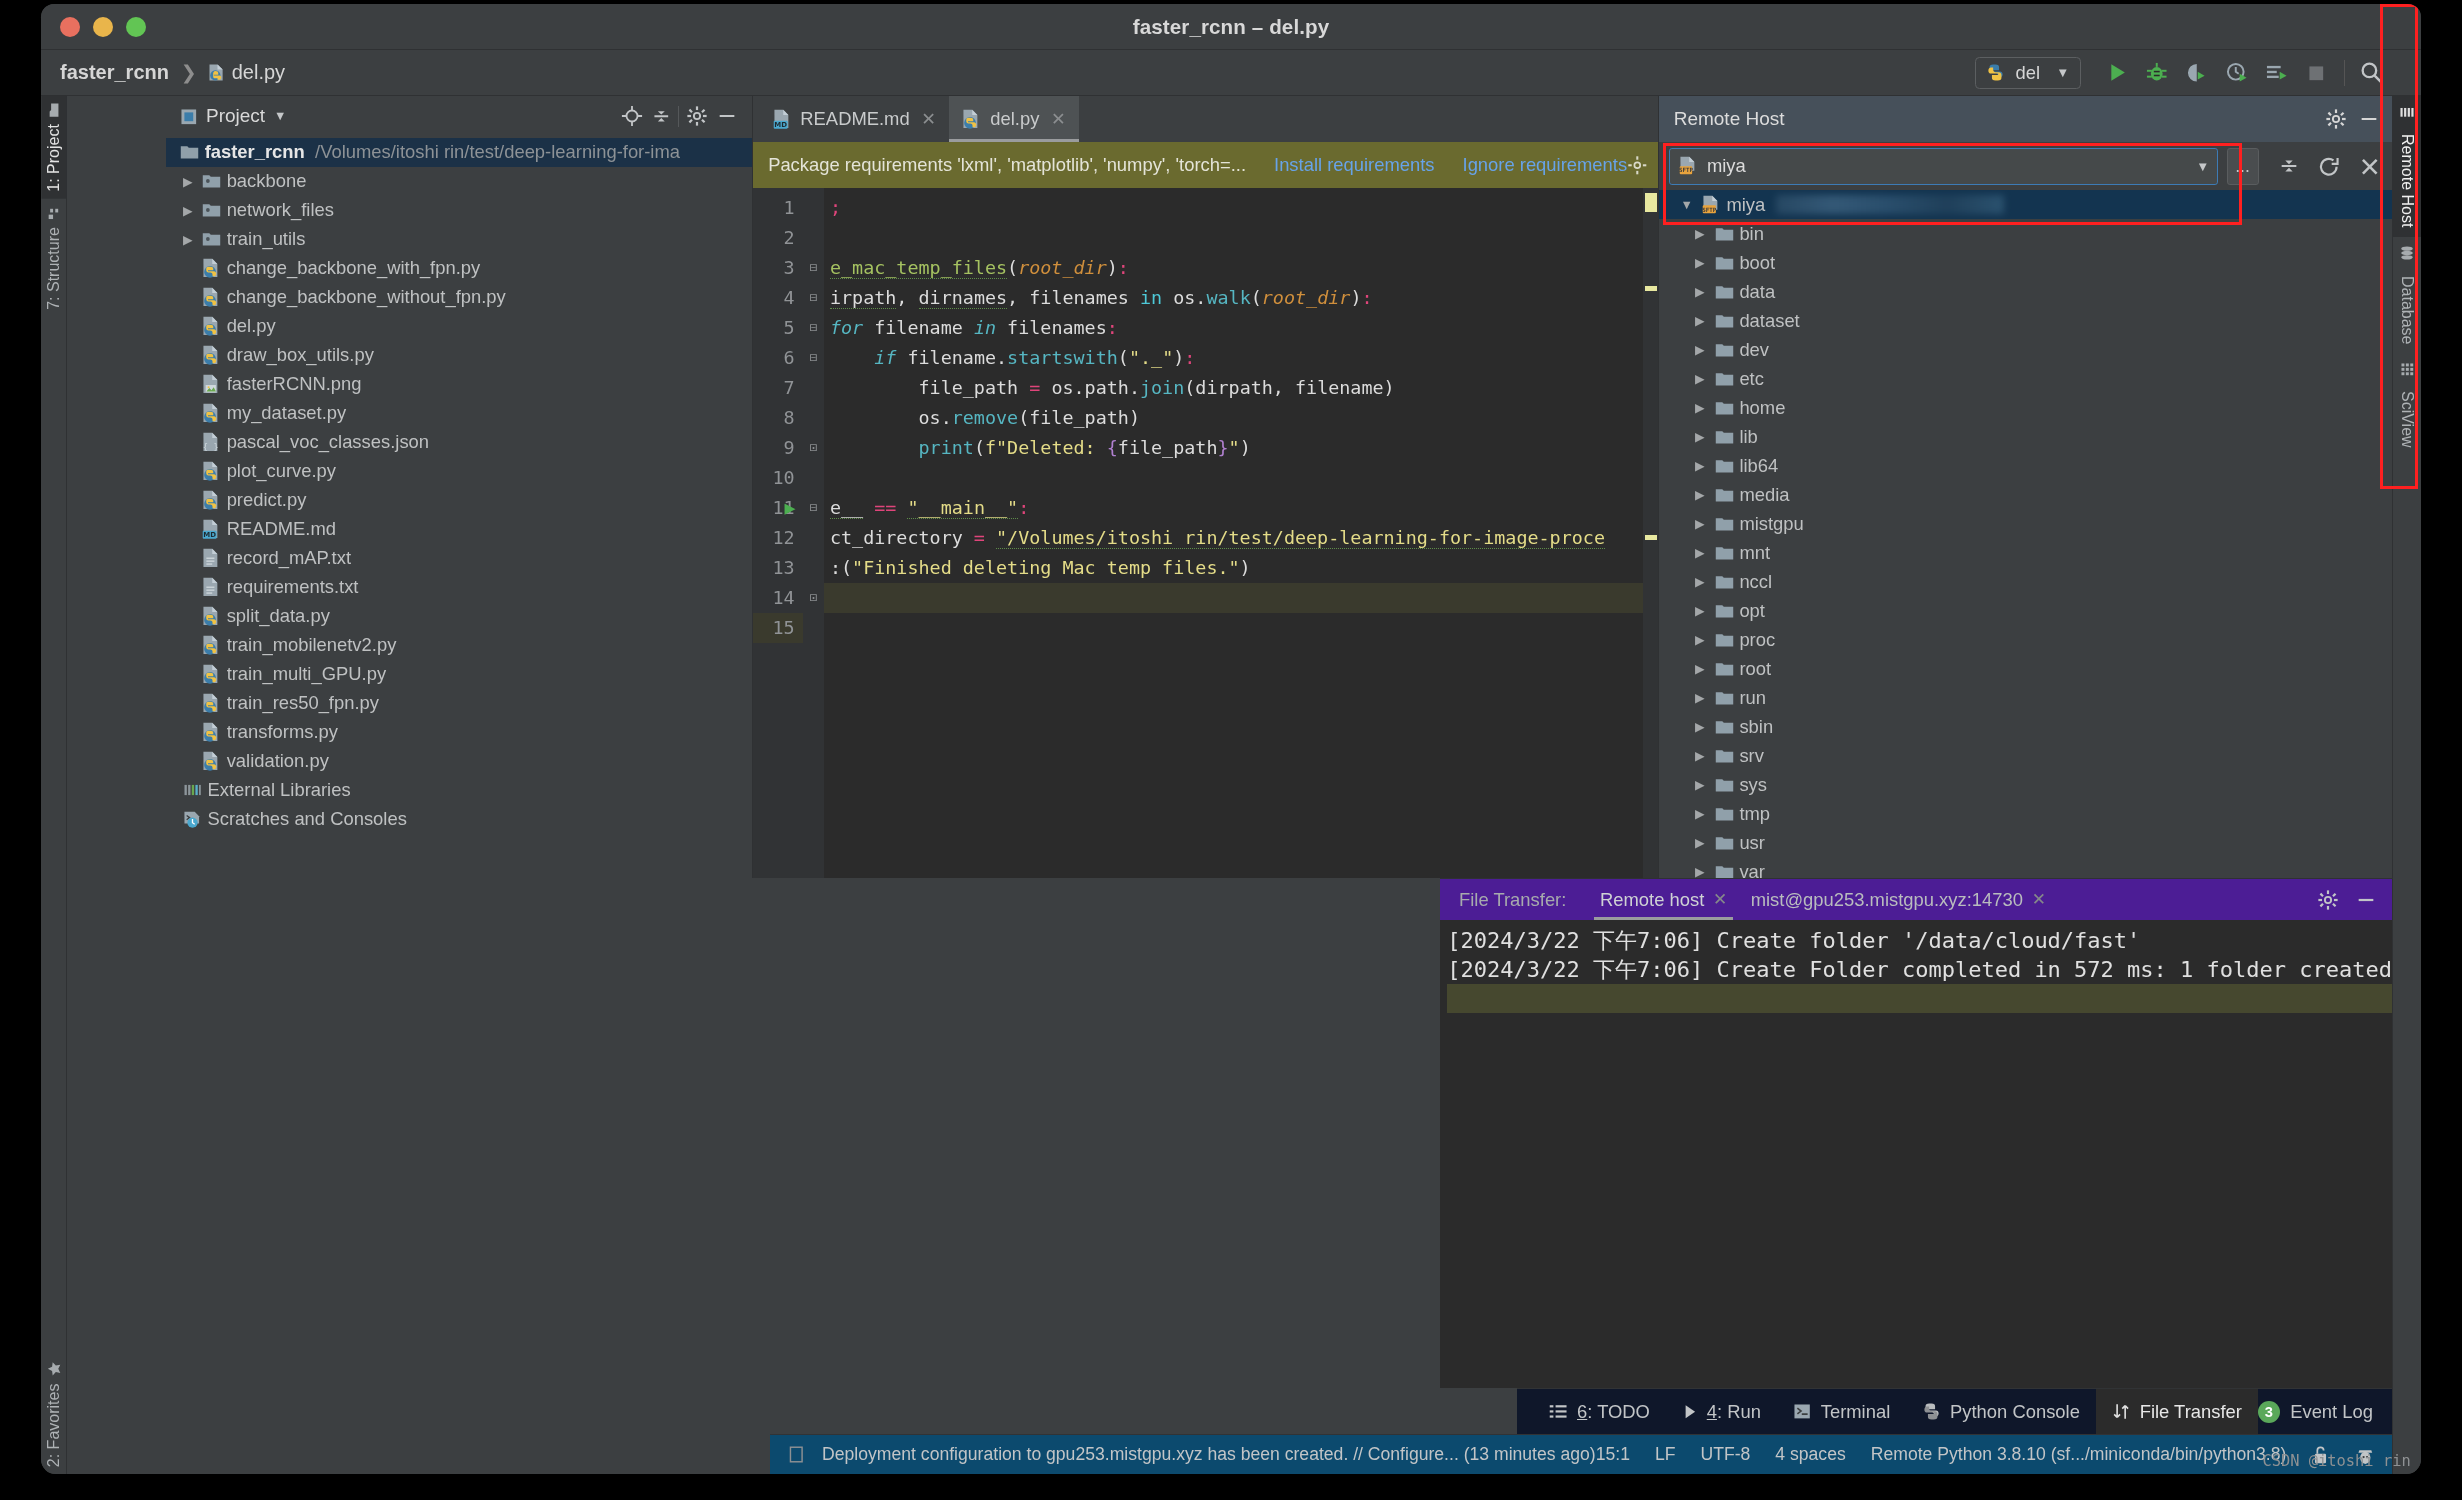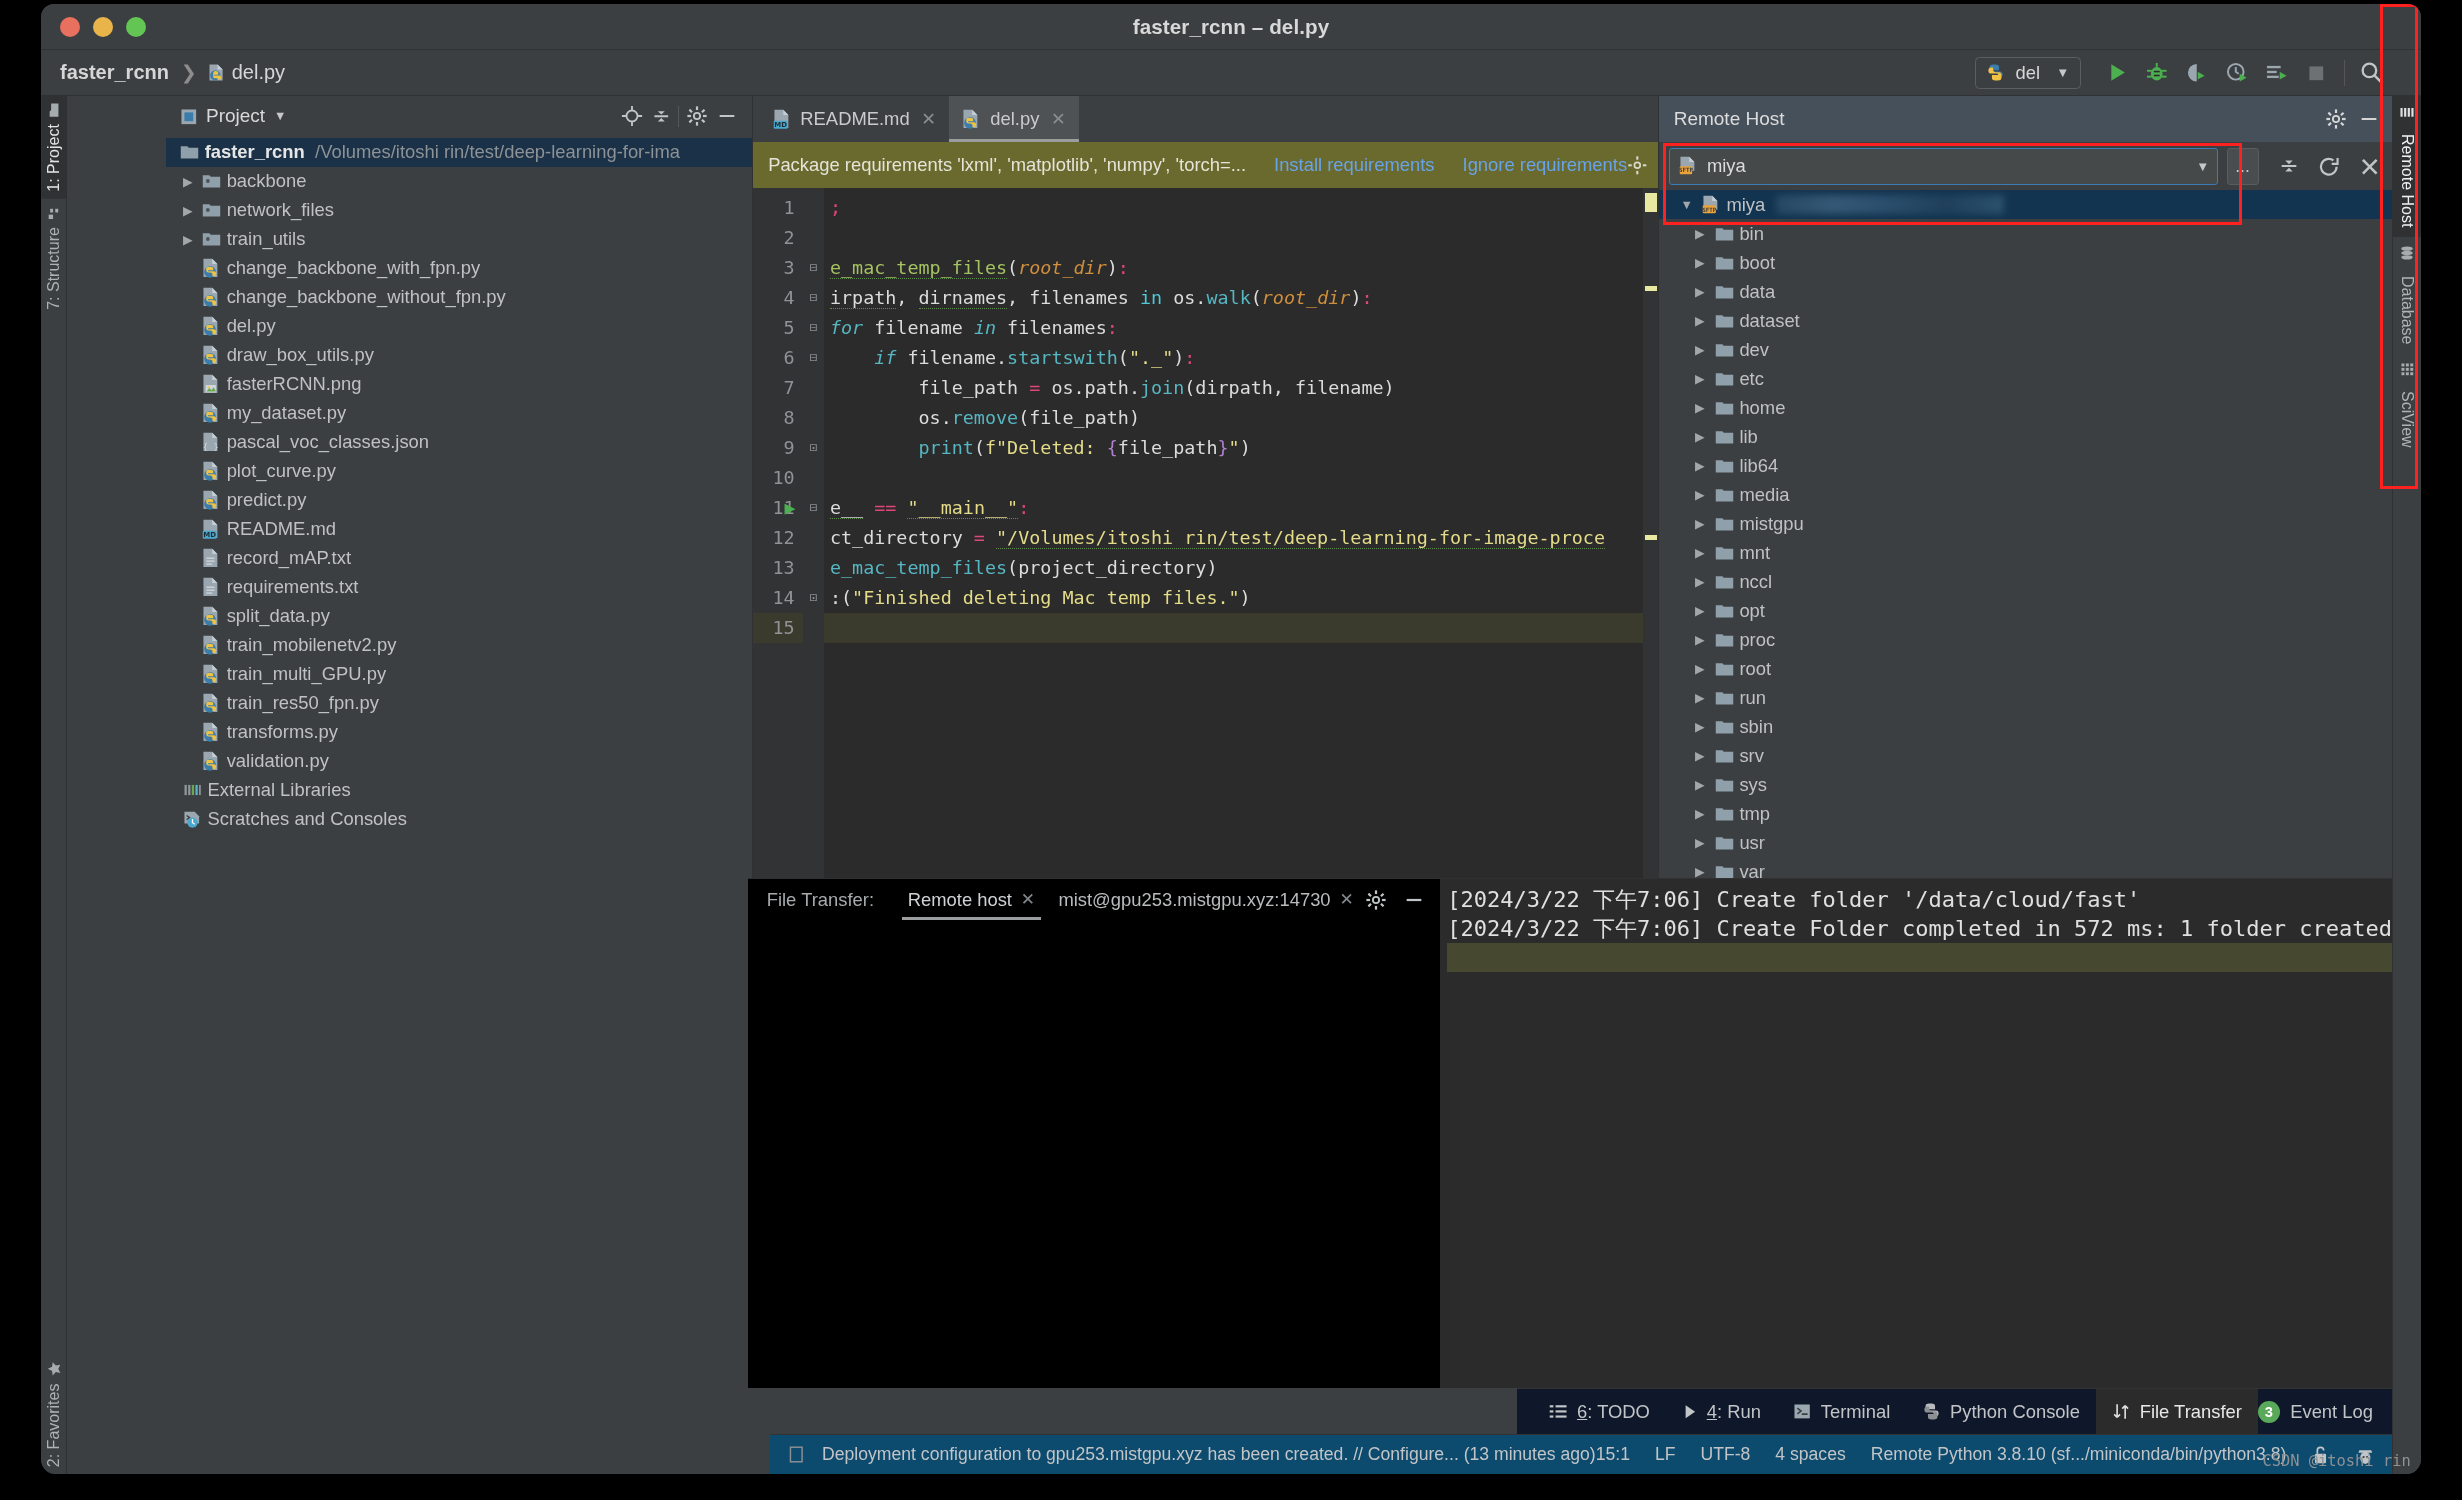--- a/index.html
+++ b/index.html
@@ -225,22 +225,22 @@
     position: absolute; left: 4.4px; top: 47px; width: 579px; height: 82px;
     border: 3.7px solid #ff2020; pointer-events: none;
   }
   .redbox2 {
     position: absolute; right: 2.9px; top: 0px; width: 38px; height: 485px;
     border: 3.7px solid #ff2020; pointer-events: none; z-index: 30;
   }
 
   
   .bottom {
-    height: 510px; flex: 0 0 auto; background: #000000;
-    display: flex; flex-direction: row; border-top: 0.7px solid #2f3133;
+    height: 510px; flex: 0 0 auto; background: #4c1d95;
+    display: flex; flex-direction: column; border-top: 0.7px solid #2f3133;
   }
   .ft-head {
     height: 41px; display: flex; align-items: center; gap: 0;
     padding-left: 19px; flex: 0 0 auto;
   }
   .ft-label { color: #a7abad; font-size: 18.4px; margin-right: 22px; }
   .ft-tab {
     display: flex; align-items: center; gap: 8.8px; padding: 0 11.7px;
     height: 41px; color: #b9bcbe; font-size: 18.4px; position: relative;
   }
@@ -841,21 +841,20 @@
                 <div class="cl"><span class="fn errline">e_mac_temp_files</span><span class="plain">(</span><span class="param">root_dir</span><span class="plain">)</span><span class="op">:</span></div>
                 <div class="cl"><span class="plain errline">irpath</span><span class="plain">, </span><span class="plain errline">dirnames</span><span class="plain">, filenames </span><span class="kw2">in</span><span class="plain"> os.</span><span class="fnc">walk</span><span class="plain">(</span><span class="param">root_dir</span><span class="plain">)</span><span class="op">:</span></div>
                 <div class="cl"><span class="kw">for</span><span class="plain"> filename </span><span class="kw">in</span><span class="plain"> filenames</span><span class="op">:</span></div>
                 <div class="cl">    <span class="kw">if</span><span class="plain"> filename.</span><span class="fnc">startswith</span><span class="plain">(</span><span class="str">"._"</span><span class="plain">)</span><span class="op">:</span></div>
                 <div class="cl">        <span class="plain">file_path </span><span class="op">=</span><span class="plain"> os.path.</span><span class="fnc">join</span><span class="plain">(dirpath, filename)</span></div>
                 <div class="cl">        <span class="plain">os.</span><span class="fnc">remove</span><span class="plain">(file_path)</span></div>
                 <div class="cl">        <span class="fnc">print</span><span class="plain">(</span><span class="str">f"Deleted: </span><span class="fstr-br">{</span><span class="plain">file_path</span><span class="fstr-br">}</span><span class="str">"</span><span class="plain">)</span></div>
                 <div class="cl"></div>
                 <div class="cl"><span class="plain errline">e__</span><span class="plain"> </span><span class="op">==</span><span class="plain"> </span><span class="str errline">"__main__"</span><span class="op">:</span></div>
                 <div class="cl"><span class="plain">ct_directory </span><span class="op">=</span><span class="plain"> </span><span class="str errline">"/Volumes/itoshi rin/test/deep-learning-for-image-proce</span></div>
-                <div class="cl"><span class="fnc">e_mac_temp_files</span><span class="plain">(project_directory)</span></div>
                 <div class="cl"><span class="plain">:(</span><span class="str">"Finished deleting Mac temp files."</span><span class="plain">)</span></div>
                 <div class="cl cur"></div>
               </div>
             <div class="scrollmarks">
               <div class="mark" style="top:4.4px;background:#e8e8a0;height:19px;"></div>
               <div class="mark" style="top:98px;background:#e8e8a0;"></div>
               <div class="mark" style="top:347px;background:#e8e8a0;"></div>
             </div>
           </div>
         </div>

